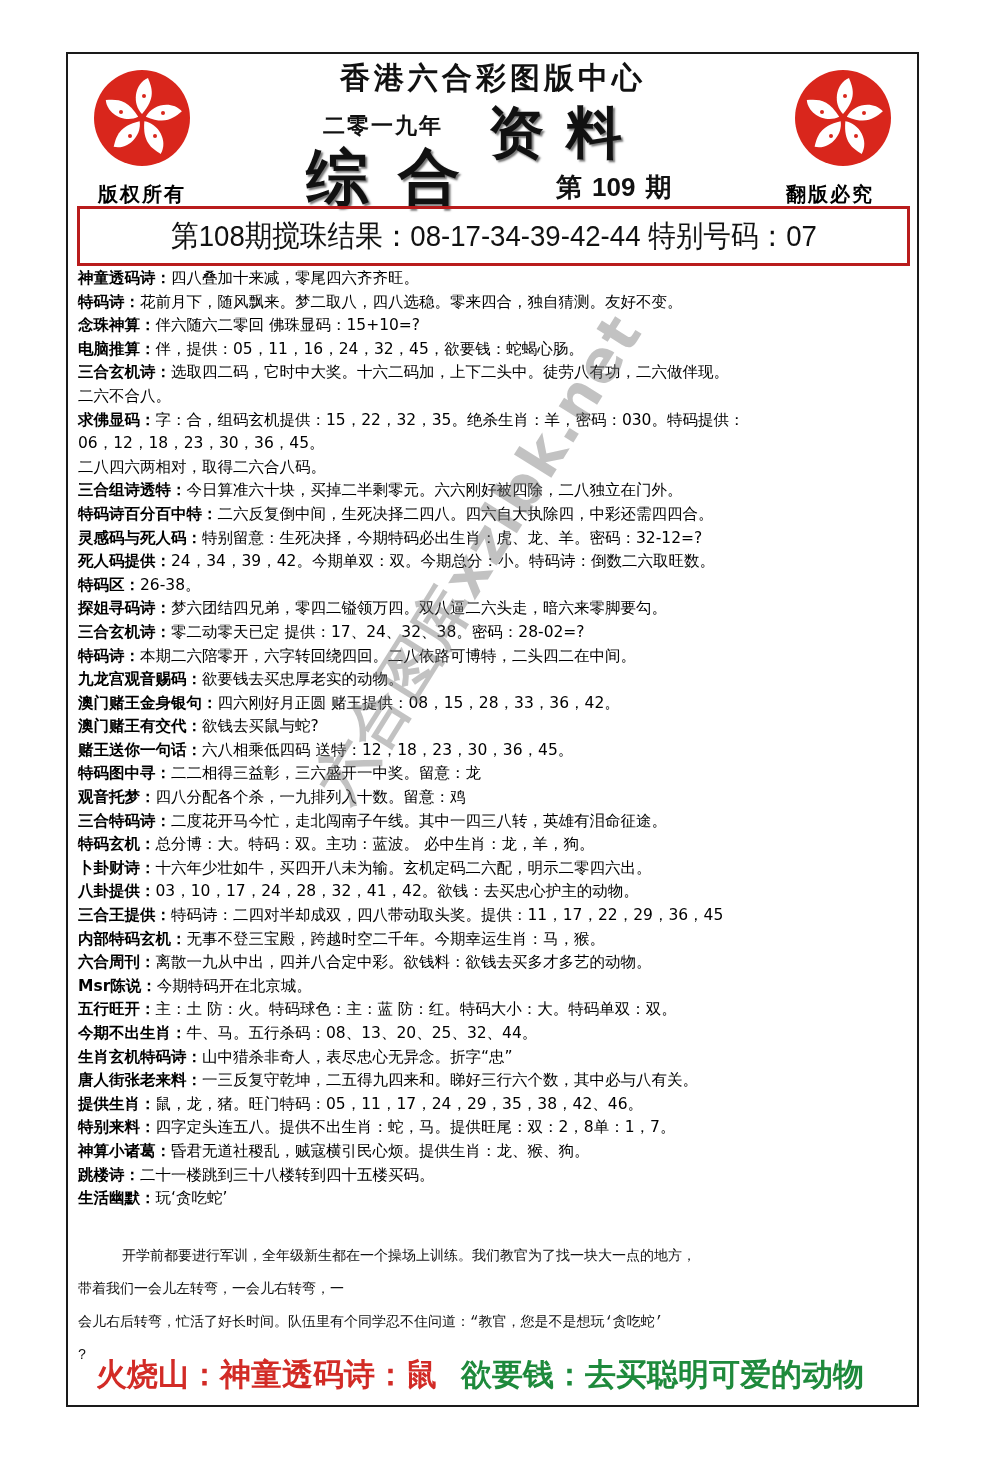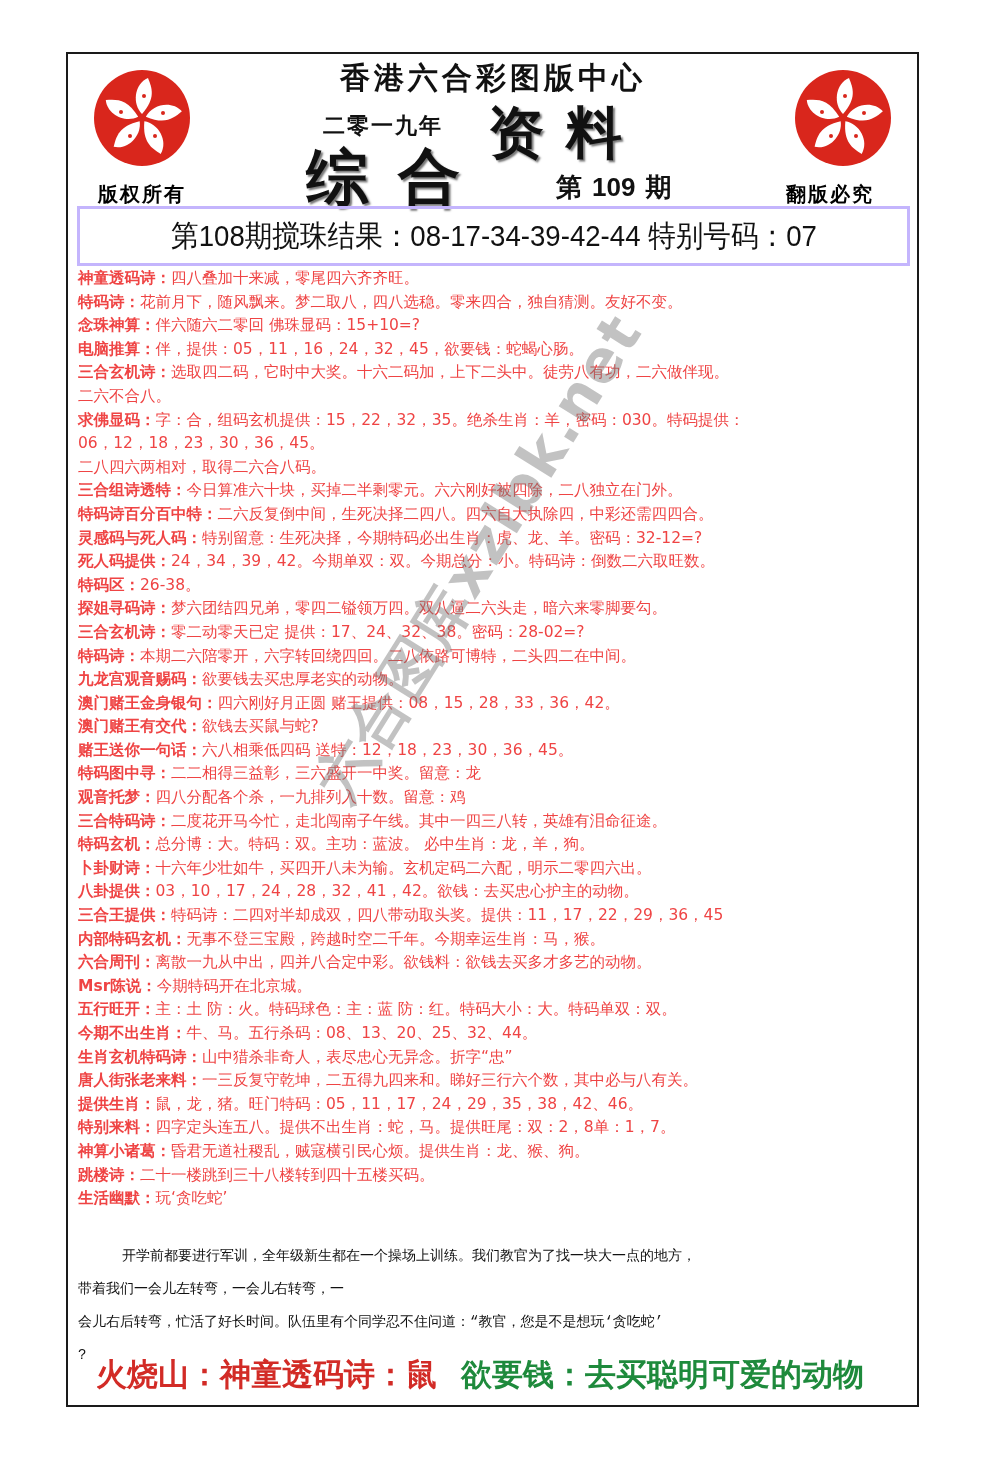--- a/index.html
+++ b/index.html
@@ -24,26 +24,26 @@
   .title-big1 { position: absolute; left: 420px; top: 42px; font-size: 56px; font-weight: bold;
                 letter-spacing: 22px; color: #111; font-family: "DejaVu Serif", serif;
                 text-shadow: 2px 2px 2px #777; }
   .title-big2 { position: absolute; left: 238px; top: 82px; font-size: 62px; font-weight: bold;
                 letter-spacing: 30px; color: #111; font-family: "DejaVu Serif", serif;
                 text-shadow: 2px 2px 2px #777; }
   .issue { position: absolute; left: 488px; top: 116px; font-size: 26px; font-weight: bold;
            color: #111; font-family: "DejaVu Sans", sans-serif; }
   .issue .num { margin: 0 10px; font-family: "Liberation Sans", sans-serif; }
   .result-box { position: absolute; left: 9px; top: 152px; width: 827px; height: 54px;
-                border: 3px solid #c4b5fd; display: flex; align-items: center; justify-content: center; }
+                border: 3px solid #b91c1c; display: flex; align-items: center; justify-content: center; }
   .result-text { font-size: 30px; font-family: "Liberation Sans Narrow", "Liberation Sans", sans-serif;
                  color: #111; letter-spacing: 0px; transform: scaleX(0.92); white-space: nowrap; }
   .content { position: absolute; left: 10px; top: 213px; width: 830px; }
   .line { height: 23.6px; line-height: 23.6px; font-size: 15.5px; white-space: nowrap;
-          font-family: "DejaVu Sans", sans-serif; color: #ef4444; }
+          font-family: "DejaVu Sans", sans-serif; color: #000000; }
   .line .lbl { font-weight: bold; }
   .story { position: absolute; left: 10px; top: 1186px; width: 830px; font-size: 14px;
            font-family: Liberation Mono, monospace; color: #111; }
   .story .p { line-height: 33px; white-space: nowrap; }
   .story .indent { padding-left: 44px; }
   .banner { position: absolute; left: 28px; top: 1300px; font-size: 31px; font-weight: bold;
             font-family: "DejaVu Serif", "Liberation Serif", serif; white-space: nowrap; }
   .banner .red { color: #d22b26; }
   .banner .green { color: #1e8a3c; margin-left: 24px; }
   .watermark { position: absolute; left: 230px; top: 720px; font-size: 58px; font-weight: bold;

